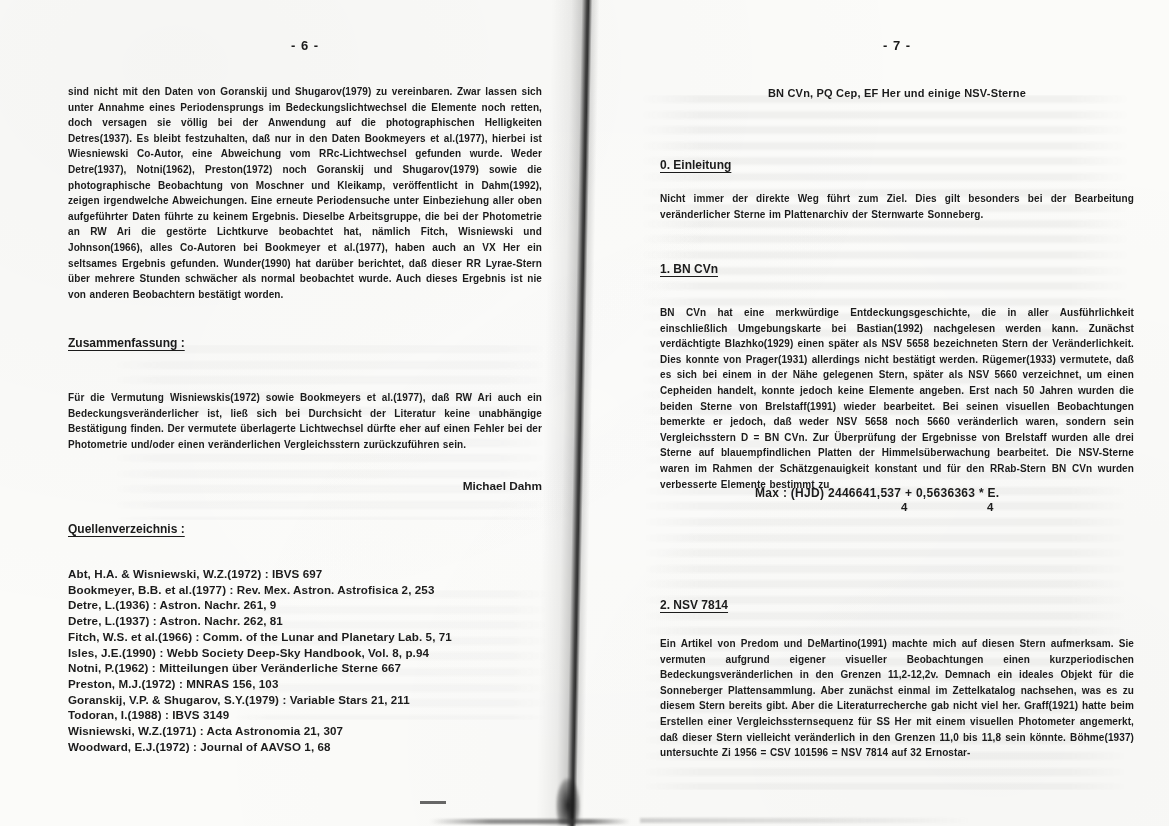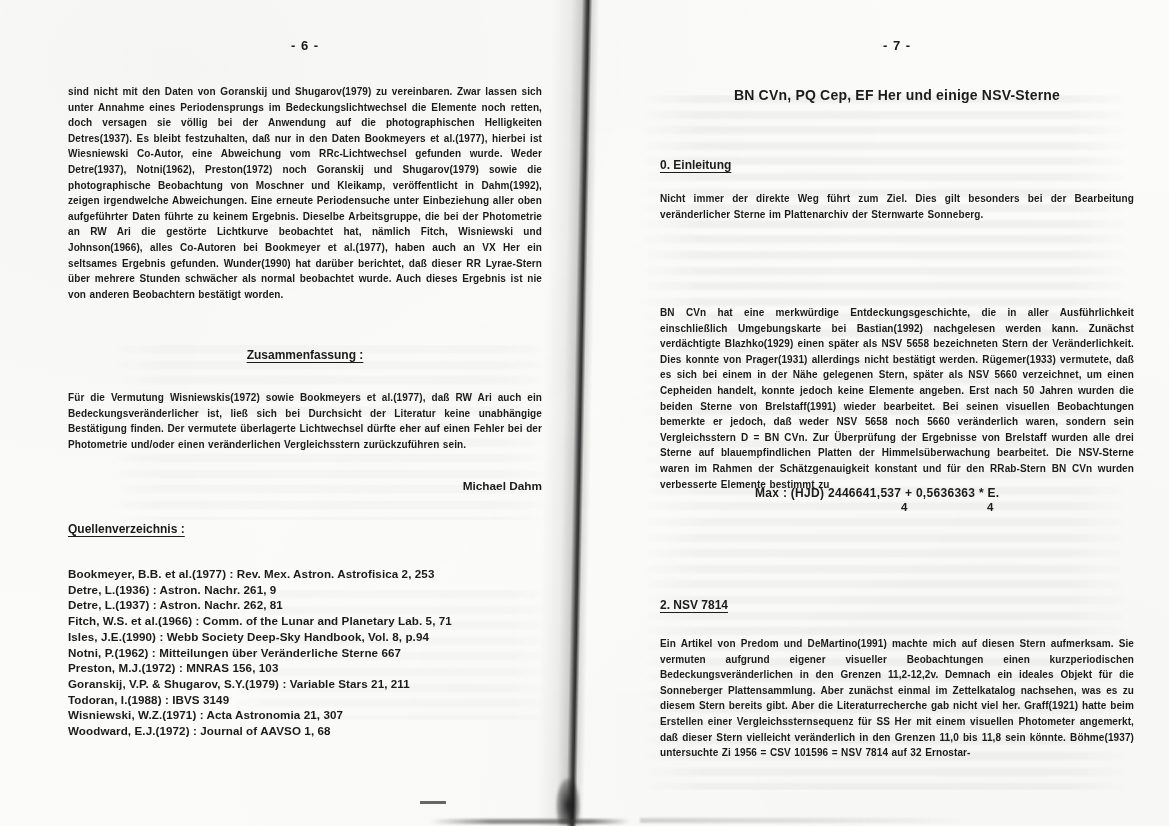--- a/index.html
+++ b/index.html
@@ -37,21 +37,21 @@
     font-size:10px;line-height:15.6px;
     text-align:justify;letter-spacing:0.1px;word-spacing:0.6px;
   }
   .heading{
     font-size:12px;
     text-decoration:underline;
     text-underline-offset:3px;
     text-decoration-thickness:1.4px;
   }
   .title{
-    font-size:14px;letter-spacing:0.2px;text-align:center;width:474px;
+    font-size:11px;letter-spacing:0.2px;text-align:center;width:474px;
   }
   .refs .ref-line{
     font-size:11.6px;line-height:15.7px;letter-spacing:0.1px;
     white-space:nowrap;
   }
   .signature{text-align:right;padding-right:62px;font-size:11.8px;}
 
   
   .formula{position:relative;font-size:12px;letter-spacing:0.3px;padding-left:95px;height:32px;}
   .formula .sub{position:absolute;top:15px;font-size:11.5px;}
@@ -109,29 +109,30 @@
 </head>
 <body>
 
 <div class="scan">
 
   <div class="page page-left">
     <div class="pagenum">- 6 -</div>
 
     <div class="col body-text" style="top:84px;">sind nicht mit den Daten von Goranskij und Shugarov(1979) zu vereinbaren. Zwar lassen sich unter Annahme eines Periodensprungs im Bedeckungslichtwechsel die Elemente noch retten, doch versagen sie völlig bei der Anwendung auf die photographischen Helligkeiten Detres(1937). Es bleibt festzuhalten, daß nur in den Daten Bookmeyers et al.(1977), hierbei ist Wiesniewski Co-Autor, eine Abweichung vom RRc-Lichtwechsel gefunden wurde. Weder Detre(1937), Notni(1962), Preston(1972) noch Goranskij und Shugarov(1979) sowie die photographische Beobachtung von Moschner und Kleikamp, veröffentlicht in Dahm(1992), zeigen irgendwelche Abweichungen. Eine erneute Periodensuche unter Einbeziehung aller oben aufgeführter Daten führte zu keinem Ergebnis. Dieselbe Arbeitsgruppe, die bei der Photometrie an RW Ari die gestörte Lichtkurve beobachtet hat, nämlich Fitch, Wisniewski und Johnson(1966), alles Co-Autoren bei Bookmeyer et al.(1977), haben auch an VX Her ein seltsames Ergebnis gefunden. Wunder(1990) hat darüber berichtet, daß dieser RR Lyrae-Stern über mehrere Stunden schwächer als normal beobachtet wurde. Auch dieses Ergebnis ist nie von anderen Beobachtern bestätigt worden.</div>
 
-    <div class="col heading" style="top:348px;text-align:center;">Zusammenfassung :</div>
+    <div class="col heading" style="top:336px;">Zusammenfassung :</div>
 
     <div class="col body-text" style="top:390px;">Für die Vermutung Wisniewskis(1972) sowie Bookmeyers et al.(1977), daß RW Ari auch ein Bedeckungsveränderlicher ist, ließ sich bei Durchsicht der Literatur keine unabhängige Bestätigung finden. Der vermutete überlagerte Lichtwechsel dürfte eher auf einen Fehler bei der Photometrie und/oder einen veränderlichen Vergleichsstern zurückzuführen sein.</div>
 
     <div class="col signature" style="top:479px;">Michael Dahm</div>
 
     <div class="col heading" style="top:522px;">Quellenverzeichnis :</div>
 
     <div class="col refs" style="top:566px;">
+      <div class="ref-line">Abt, H.A. &amp; Wisniewski, W.Z.(1972) : IBVS 697</div>
       <div class="ref-line">Bookmeyer, B.B. et al.(1977) : Rev. Mex. Astron. Astrofisica 2, 253</div>
       <div class="ref-line">Detre, L.(1936) : Astron. Nachr. 261, 9</div>
       <div class="ref-line">Detre, L.(1937) : Astron. Nachr. 262, 81</div>
       <div class="ref-line">Fitch, W.S. et al.(1966) : Comm. of the Lunar and Planetary Lab. 5, 71</div>
       <div class="ref-line">Isles, J.E.(1990) : Webb Society Deep-Sky Handbook, Vol. 8, p.94</div>
       <div class="ref-line">Notni, P.(1962) : Mitteilungen über Veränderliche Sterne 667</div>
       <div class="ref-line">Preston, M.J.(1972) : MNRAS 156, 103</div>
       <div class="ref-line">Goranskij, V.P. &amp; Shugarov, S.Y.(1979) : Variable Stars 21, 211</div>
       <div class="ref-line">Todoran, I.(1988) : IBVS 3149</div>
       <div class="ref-line">Wisniewski, W.Z.(1971) : Acta Astronomia 21, 307</div>
@@ -141,20 +142,21 @@
 
   <div class="page page-right">
     <div class="pagenum">- 7 -</div>
 
     <div class="col title" style="top:87px;">BN CVn, PQ Cep, EF Her und einige NSV-Sterne</div>
 
     <div class="col heading" style="top:158px;text-decoration:underline;">0. Einleitung</div>
 
     <div class="col body-text" style="top:191px;">Nicht immer der direkte Weg führt zum Ziel. Dies gilt besonders bei der Bearbeitung veränderlicher Sterne im Plattenarchiv der Sternwarte Sonneberg.</div>
 
+    <div class="col heading" style="top:262px;">1. BN CVn</div>
 
     <div class="col body-text" style="top:305px;">BN CVn hat eine merkwürdige Entdeckungsgeschichte, die in aller Ausführlichkeit einschließlich Umgebungskarte bei Bastian(1992) nachgelesen werden kann. Zunächst verdächtigte Blazhko(1929) einen später als NSV 5658 bezeichneten Stern der Veränderlichkeit. Dies konnte von Prager(1931) allerdings nicht bestätigt werden. Rügemer(1933) vermutete, daß es sich bei einem in der Nähe gelegenen Stern, später als NSV 5660 verzeichnet, um einen Cepheiden handelt, konnte jedoch keine Elemente angeben. Erst nach 50 Jahren wurden die beiden Sterne von Brelstaff(1991) wieder bearbeitet. Bei seinen visuellen Beobachtungen bemerkte er jedoch, daß weder NSV 5658 noch 5660 veränderlich waren, sondern sein Vergleichsstern D = BN CVn. Zur Überprüfung der Ergebnisse von Brelstaff wurden alle drei Sterne auf blauempfindlichen Platten der Himmelsüberwachung bearbeitet. Die NSV-Sterne waren im Rahmen der Schätzgenauigkeit konstant und für den RRab-Stern BN CVn wurden verbesserte Elemente bestimmt zu</div>
 
     <div class="col formula" style="top:486px;">
       <span>Max : (HJD) 2446641,537 + 0,5636363 * E.</span>
       <span class="sub sub-1">4</span>
       <span class="sub sub-2">4</span>
     </div>
 
 

